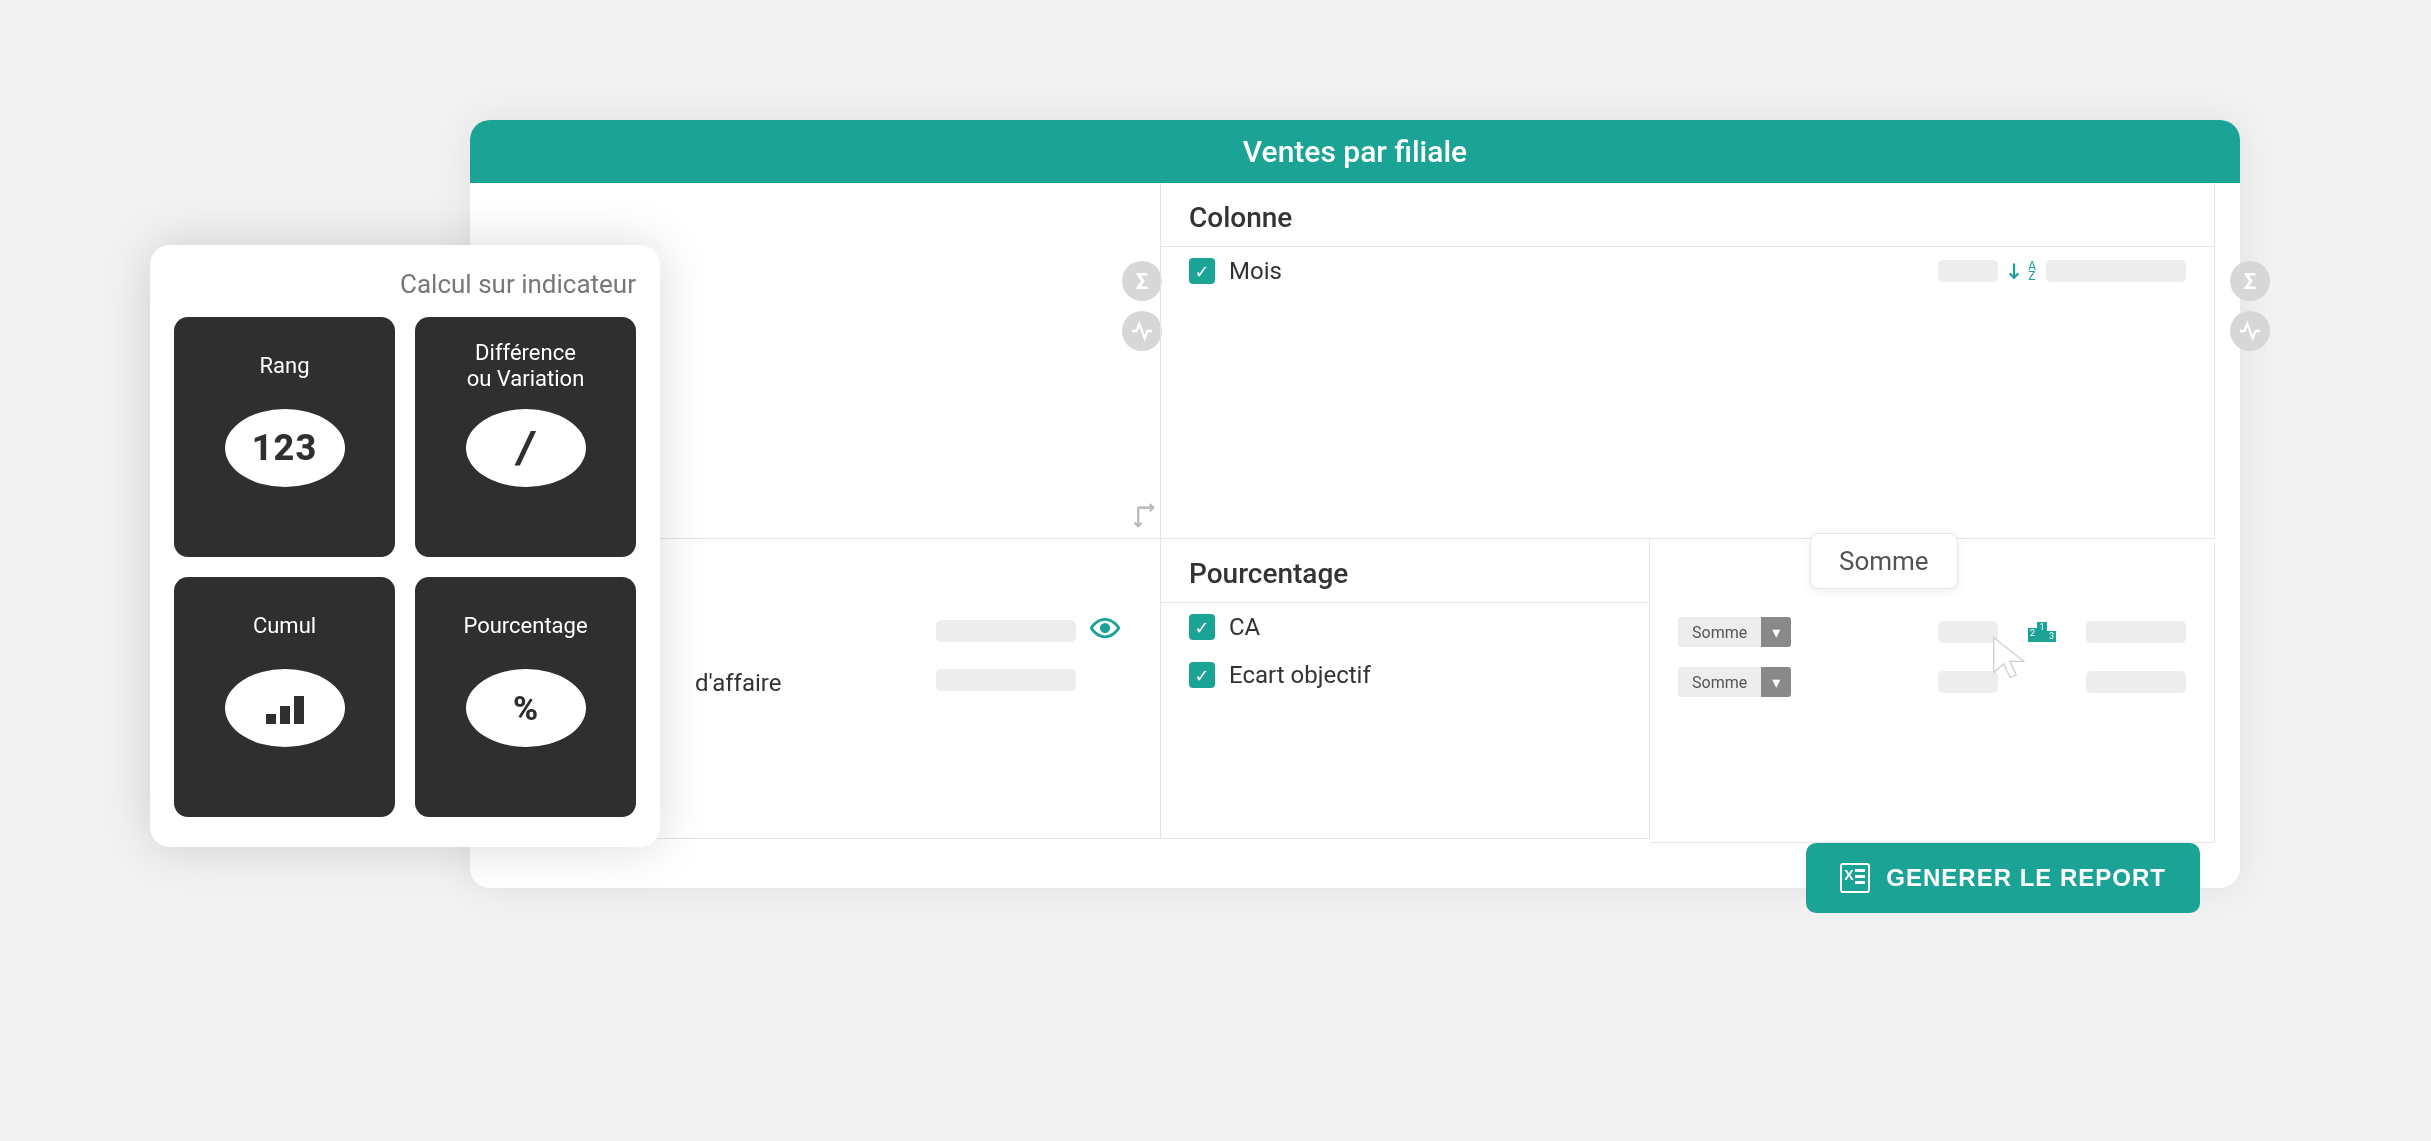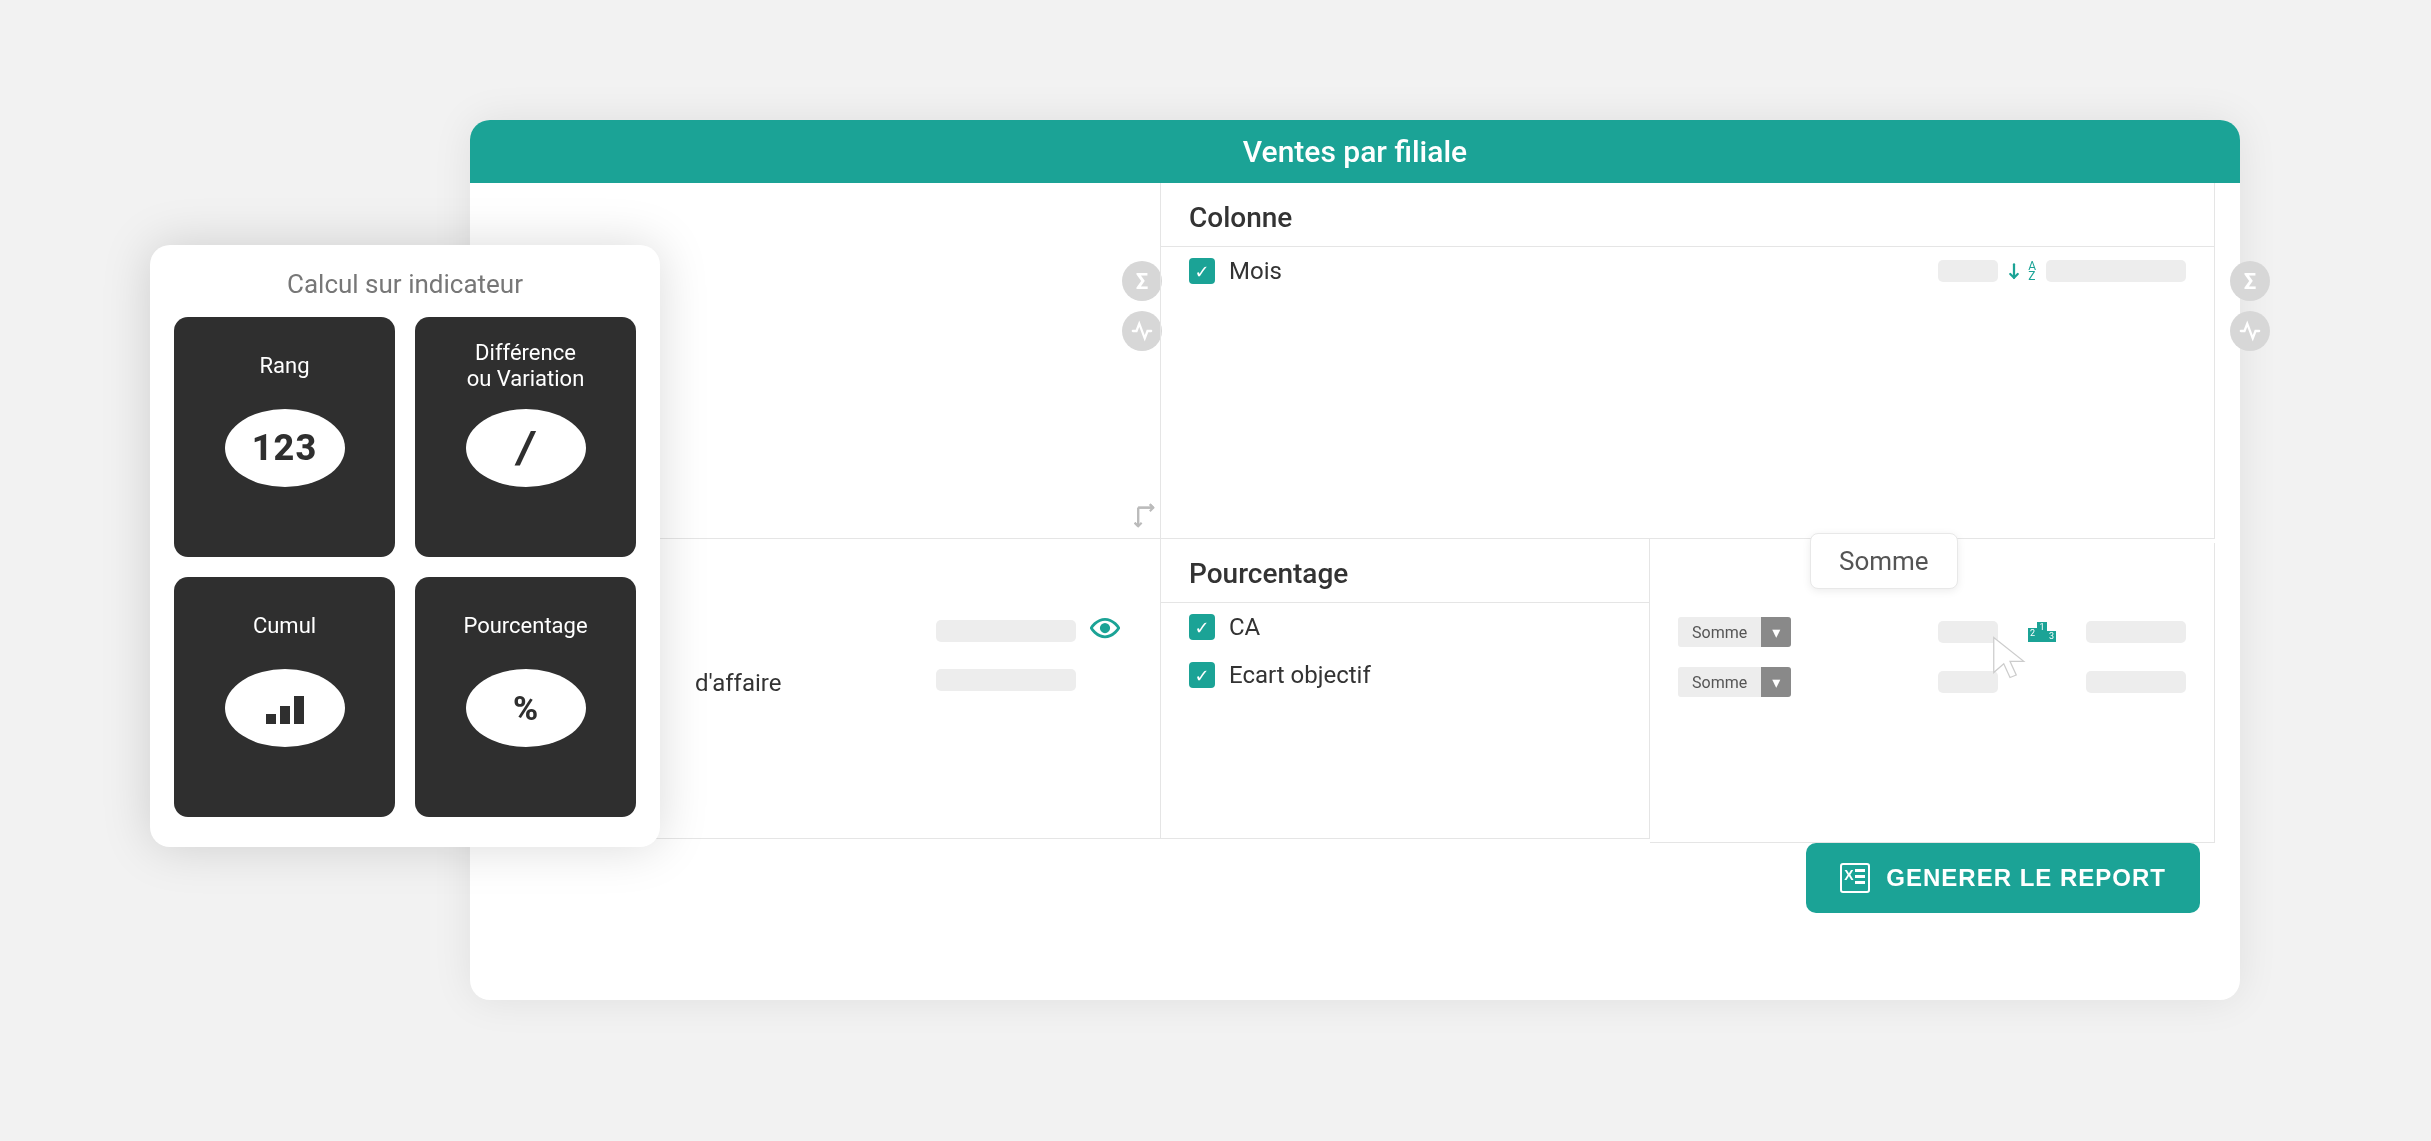--- a/index.html
+++ b/index.html
@@ -11,21 +11,21 @@
   position: relative;
   overflow: hidden;
 }
 
 
 .app-window {
   position: absolute;
   left: 470px;
   top: 120px;
   width: 1770px;
-  height: 880px;
+  height: 768px;
   background: #fff;
   border-radius: 20px;
   box-shadow: 0 0 40px rgba(0,0,0,0.08);
   overflow: visible;
 }
 
 .title-bar {
   background: #1ba396;
   color: #fff;
   text-align: center;
@@ -256,21 +256,21 @@
   left: 150px;
   top: 245px;
   width: 510px;
   background: #fff;
   border-radius: 20px;
   box-shadow: 0 0 50px rgba(0,0,0,0.15);
   padding: 24px 24px 30px 24px;
   z-index: 10;
 }
 .calc-title {
-  text-align: center;
+  text-align: right;
   font-size: 26px;
   color: #777;
   font-weight: 400;
   margin-bottom: 18px;
 }
 .calc-grid {
   display: grid;
   grid-template-columns: 1fr 1fr;
   gap: 20px;
 }

